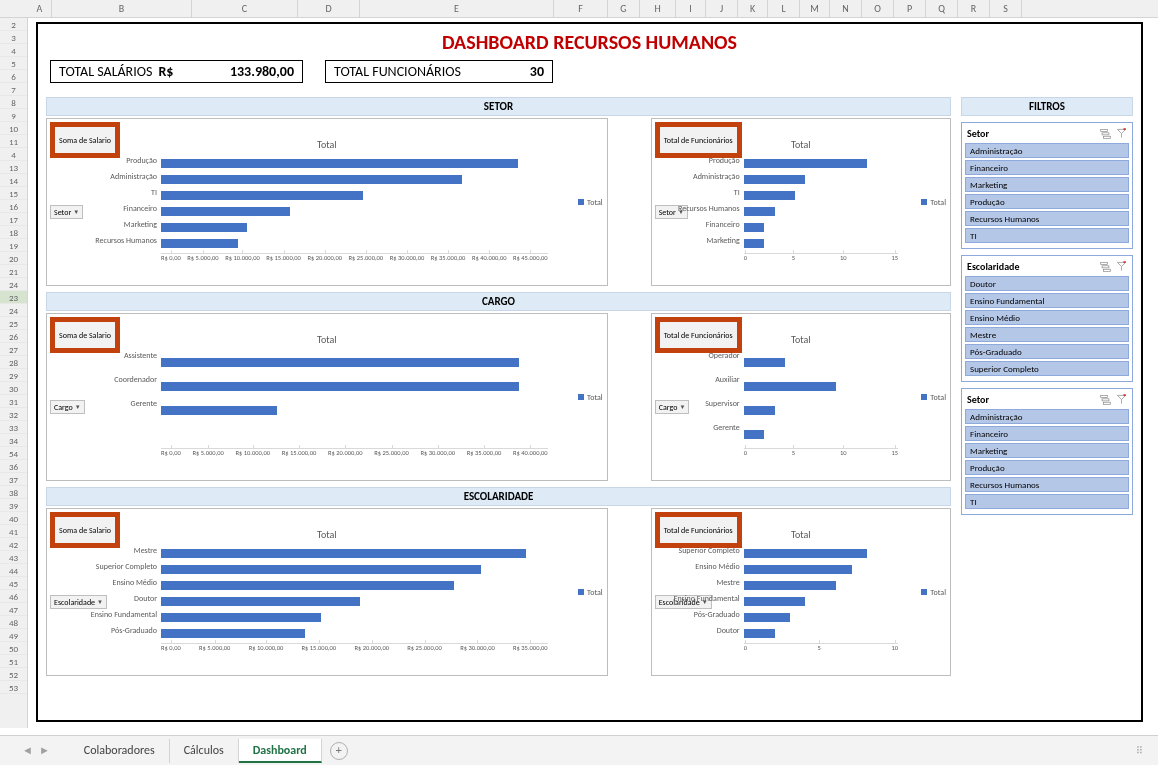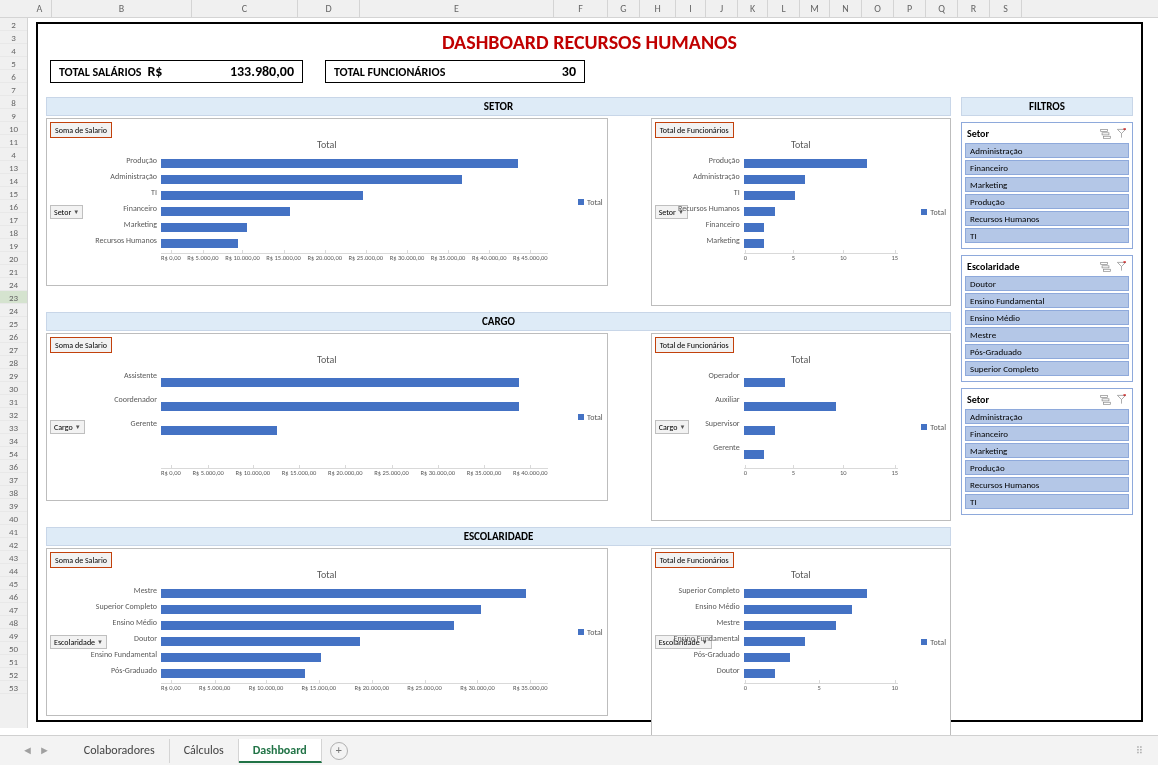--- a/index.html
+++ b/index.html
@@ -21,41 +21,41 @@
 .sheet { flex: 1; position: relative; background: #fff; }
 
 
 .dash-frame { position: absolute; left: 8px; top: 4px; right: 15px; height: 700px; border: 2px solid #000; background: #fff; }
 
 .dash-title { text-align: center; font-size: 20px; font-weight: bold; color: #c00000; padding: 6px 0 4px; }
 
 
 .kpi-row { display: flex; gap: 22px; padding: 2px 12px 8px; }
 .kpi { border: 1.5px solid #000; display: flex; align-items: baseline; padding: 2px 8px; background: #fff; }
-.kpi .lbl { font-size: 12px; font-weight: bold; margin-right: 6px; }
+.kpi .lbl { font-size: 14px; font-weight: normal; margin-right: 6px; }
 .kpi .cur { font-size: 14px; font-weight: bold; margin-right: 8px; }
 .kpi .val { font-size: 14px; font-weight: bold; }
 .kpi.k1 { width: 253px; }
-.kpi.k2 { width: 260px; }
+.kpi.k2 { width: 228px; }
 .kpi.k2 .val { margin-left: auto; }
 .kpi.k1 .val { margin-left: auto; }
 
 
 .main-cols { display: flex; gap: 10px; padding: 0 8px; }
 .charts-col { flex: 1; }
 .filters-col { width: 172px; }
 
 .section-hdr { background: #deebf7; text-align: center; font-size: 11px; font-weight: bold; padding: 2px 0; margin-top: 6px; border: 1px solid #c8d6e8; }
 
 .charts-row { display: flex; gap: 6px; margin-top: 2px; }
 .chart-box { border: 1px solid #bdbdbd; background: #fff; position: relative; padding: 4px; }
 .chart-box.big { flex: 1.9; height: 168px; }
-.chart-box.small { flex: 1; height: 188px; margin-left: 37px; }
-
-.pivot-tag { position: absolute; top: 3px; left: 3px; border: 1px solid #c2410c; background: #f2f2f2; font-size: 8px; padding: 2px 4px; }
+.chart-box.small { flex: 1; height: 168px; margin-left: 37px; }
+
+.pivot-tag { position: absolute; top: 3px; left: 3px; border: 5px solid #c2410c; background: #f2f2f2; font-size: 8px; padding: 8px 4px; }
 
 .chart-title { text-align: center; font-size: 10px; color: #595959; margin-top: 15px; margin-bottom: 4px; }
 
 .axis-filter { position: absolute; left: 3px; top: 86px; border: 1px solid #bfbfbf; background: #f2f2f2; font-size: 8px; padding: 1px 3px; display: flex; align-items: center; gap: 2px; }
 .axis-filter .dd { font-size: 6px; color: #555; }
 
 .plot { position: relative; margin-left: 110px; margin-right: 55px; height: 98px; }
 .plot.sm { margin-left: 88px; margin-right: 48px; }
 
 .bar-row { display: flex; align-items: center; height: 14px; margin-bottom: 0px; }

